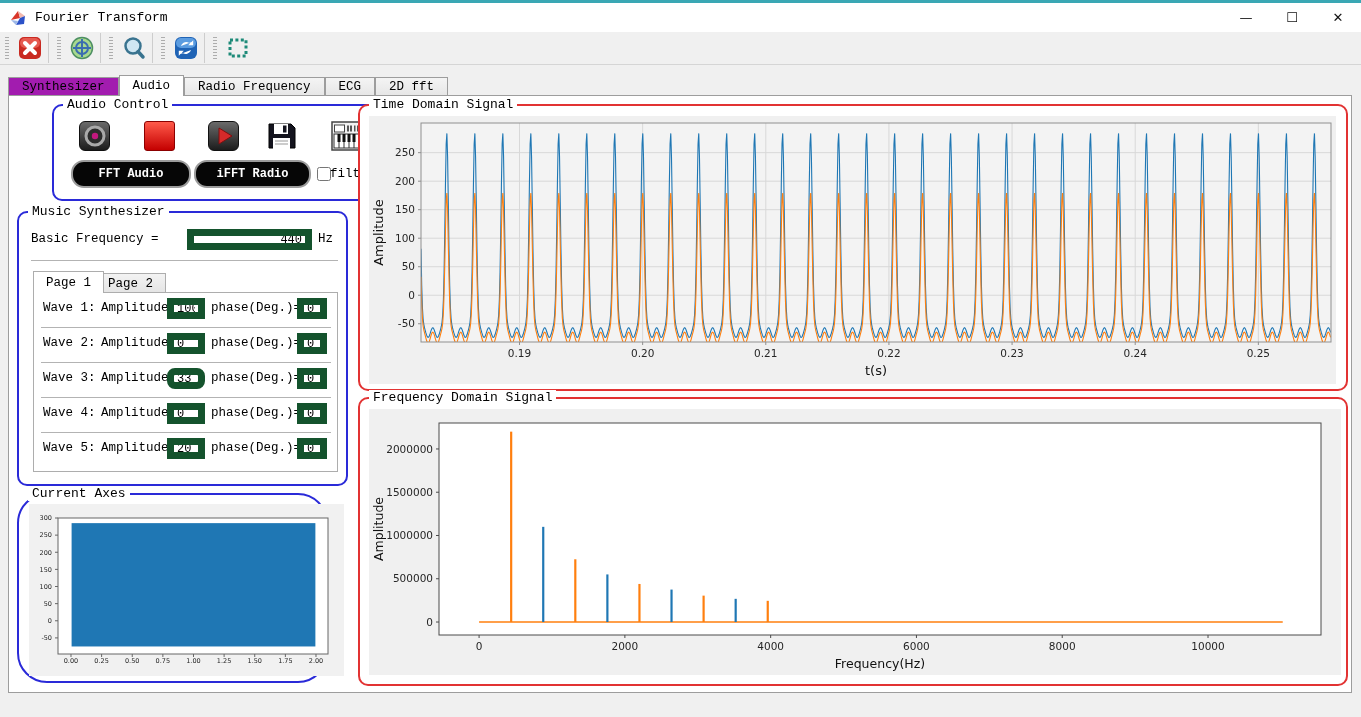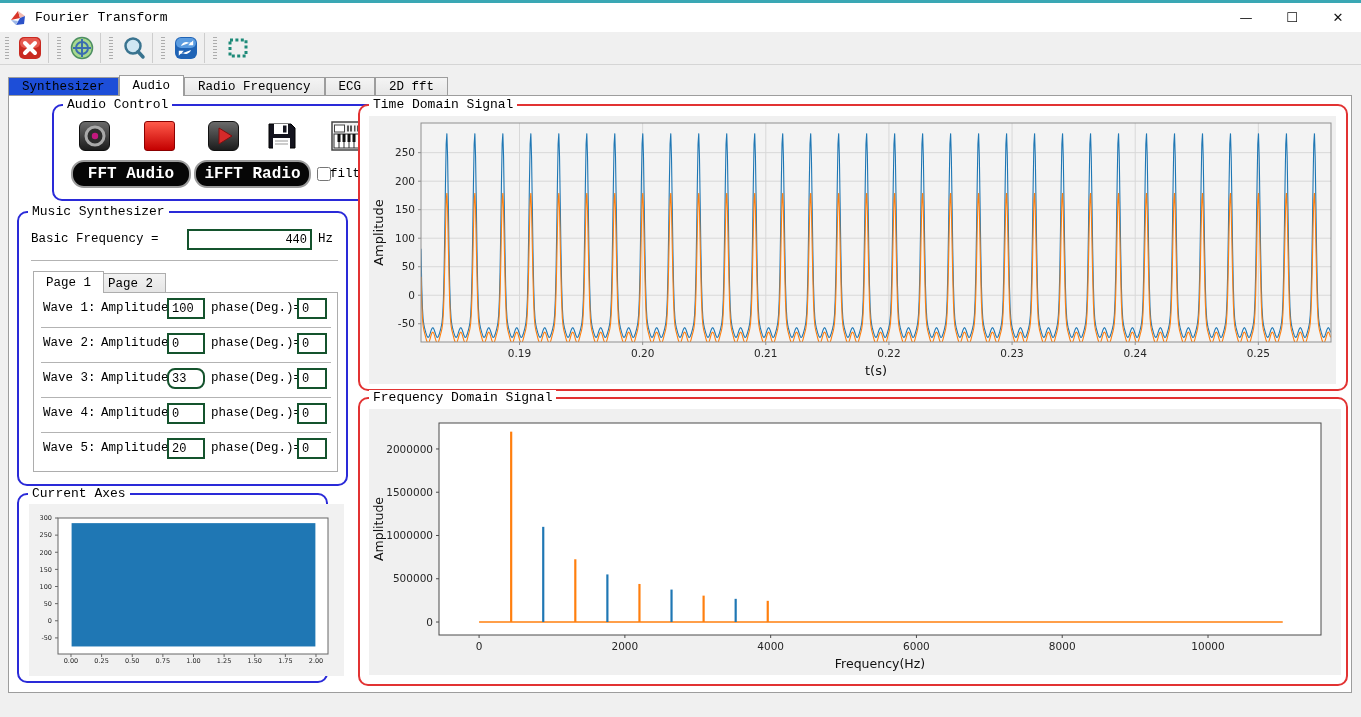--- a/index.html
+++ b/index.html
@@ -21,45 +21,45 @@
   .tb-handle { width:4px; height:22px; margin:0 6px 0 5px;
                background:repeating-linear-gradient(180deg,#adadad 0 1px,transparent 1px 3px); }
   .tb-btn { width:30px; height:28px; display:flex; align-items:center; justify-content:center; }
   .tb-sep { width:1px; height:30px; background:#cdcdcd; margin:0 3px; }
 
   
   .tabbar { position:absolute; left:8px; top:75px; height:21px; display:flex; align-items:flex-end; }
   .tab { height:19px; padding:0 13px; font-size:12.5px; display:flex; align-items:center;
          border:1px solid #9d9d9d; border-bottom:none; background:linear-gradient(#f4f4f4,#e6e6e6);
          margin-right:0px; color:#000; }
-  .tab.first { background:#1d4ed8; }
+  .tab.first { background:#a21caf; }
   .tab.active { height:21px; background:#ffffff; position:relative; z-index:3; }
   .page { position:absolute; left:8px; top:95px; width:1344px; height:598px; background:#ffffff;
           border:1px solid #9d9d9d; z-index:1; }
 
   
   .grp { position:absolute; border-radius:10px; background:#ffffff; }
   .grp.blue { border:2px solid #2a2ad8; }
   .grp.red  { border:2px solid #e23333; }
   .grp-title { position:absolute; top:-9px; left:9px; background:#ffffff; padding:0 4px;
                font-size:13px; color:#000; white-space:nowrap; }
 
   
   .media-ico { position:absolute; width:31px; height:30px; }
   .rsq { border-radius:6px; background:linear-gradient(#6a6a6a,#1c1c1c); border:1px solid #111;
          display:flex; align-items:center; justify-content:center; }
   .stopsq { border-radius:3px; background:linear-gradient(#ff5a4a,#c40000); border:1px solid #8c0000; }
   .pill { position:absolute; height:28px; background:#060606; color:#fff; border:2px solid #9b9b9b;
-          border-radius:13px; font-size:16px; font-weight:bold; display:flex; align-items:center;
+          border-radius:13px; font-size:12px; font-weight:bold; display:flex; align-items:center;
           justify-content:center; }
   .chk { position:absolute; width:14px; height:14px; border:1px solid #333; background:#fff; }
 
   
   .lbl { position:absolute; font-size:12.5px; color:#000; white-space:nowrap; }
-  .ip  { position:absolute; border:2px solid #14532d; background:#fff; font-family:"Liberation Mono",monospace;
+  .ip  { position:absolute; border:7px solid #14532d; background:#fff; font-family:"Liberation Mono",monospace;
          font-size:12px; padding:0 3px; height:21px; }
   .hline { position:absolute; height:1px; background:#b3b3b3; }
   .pgtab { position:absolute; height:20px; padding:0 12px; font-size:12.5px; display:flex; align-items:center;
            border:1px solid #adadad; border-bottom:none; background:linear-gradient(#f3f3f3,#e4e4e4); }
   .pgtab.active { background:#fff; height:22px; z-index:2; }
   .pgpanel { position:absolute; border:1px solid #adadad; background:#fff; }
 
   .figwrap { position:absolute; }
   svg text { font-family:"DejaVu Sans","Liberation Sans",sans-serif; }
 </style>
@@ -229,21 +229,21 @@
     <input class="ip" style="left: 278px; top: 190px; width: 30px;" value="0">
     <div class="hline" style="left:22px; top:219px; width:290px;"></div>
 
     <span class="lbl" style="left:24px; top:228px;">Wave 5:</span>
     <span class="lbl" style="left:82px; top:228px;">Amplitude =</span>
     <input class="ip" style="left: 148px; top: 225px; width: 38px;" value="20">
     <span class="lbl" style="left:192px; top:228px;">phase(Deg.)=</span>
     <input class="ip" style="left: 278px; top: 225px; width: 30px;" value="0">
   </div>
 
-  <div class="grp blue" style="left:8px; top:397px; width:311px; height:190px;">
+  <div class="grp blue" style="left:8px; top:397px; width:311px; height:190px;border-radius:30px;">
     <span class="grp-title">Current Axes</span>
     <div class="figwrap" style="left:10px; top:9px;">
       <svg width="315" height="172">
           <rect x="0" y="0" width="315" height="172" fill="#f1f1f1"></rect>
           <rect x="29" y="14" width="270" height="136" fill="#ffffff"></rect>
           <clipPath id="clip-current_axes">
             <rect x="29" y="14" width="270" height="136"></rect>
           </clipPath>
           <g clip-path="url(#clip-current_axes)">
             <rect x="42.598003629764065" y="19.138539042821158" width="243.78402903811255" height="123.32493702770782" fill="#1f77b4"></rect>

